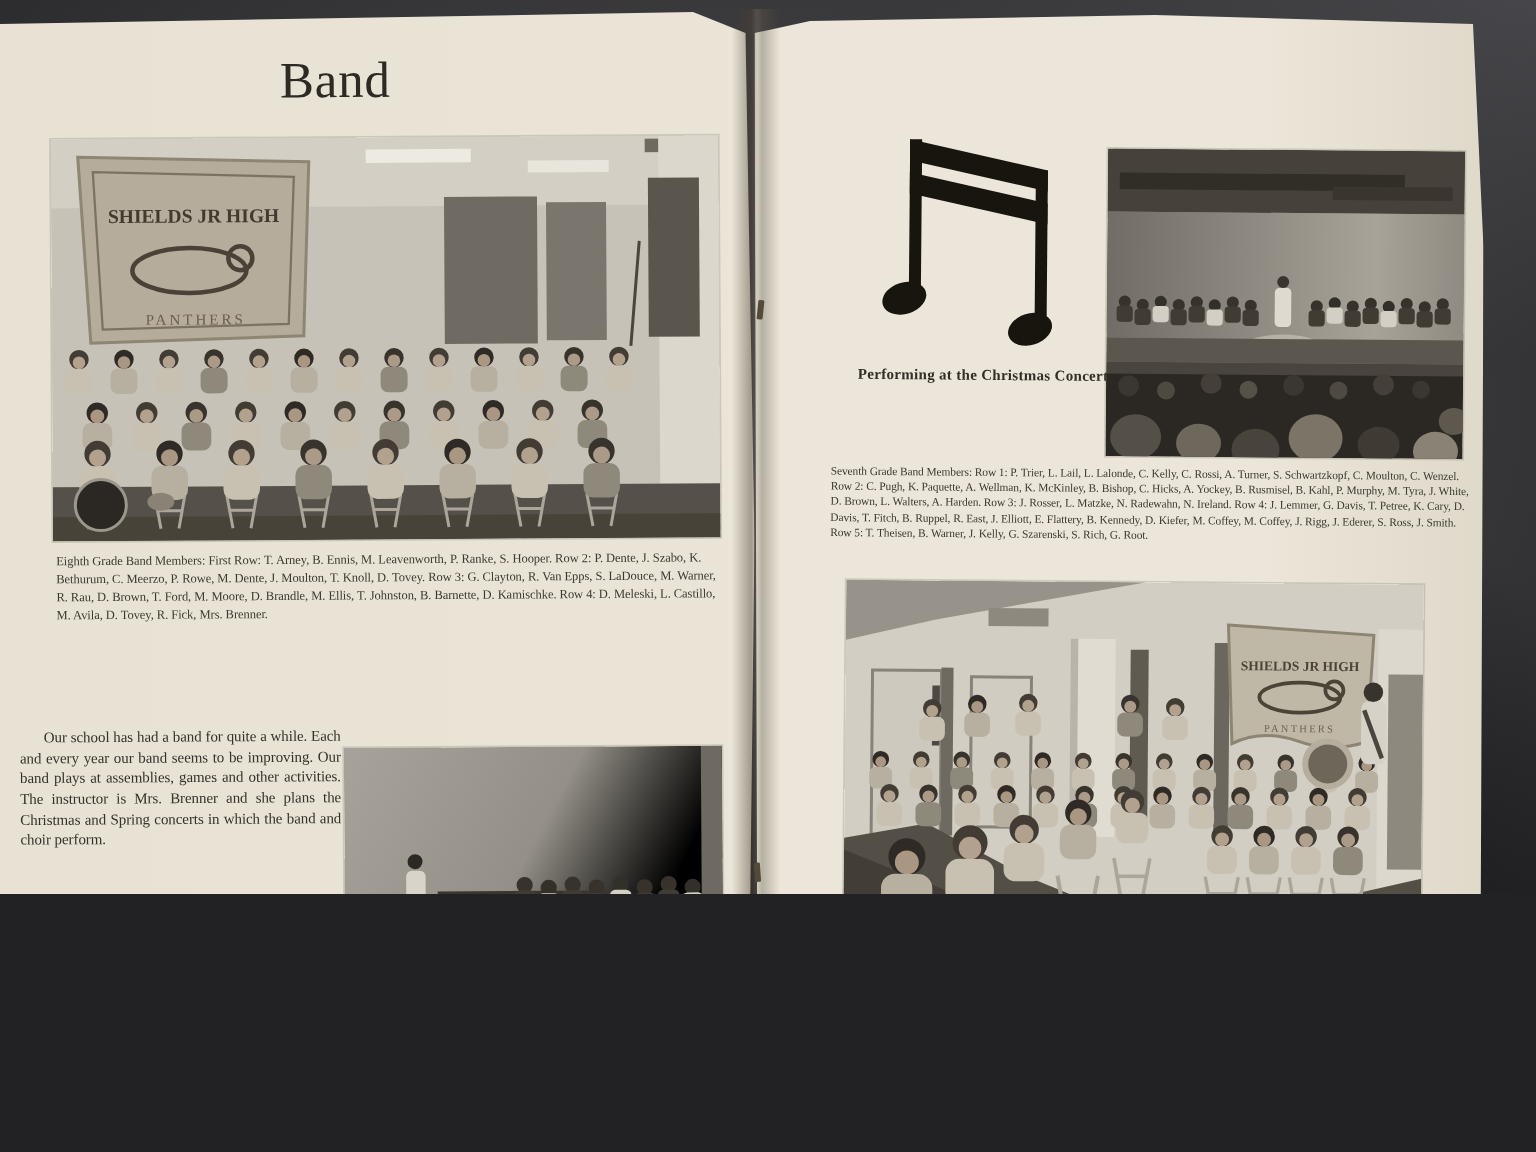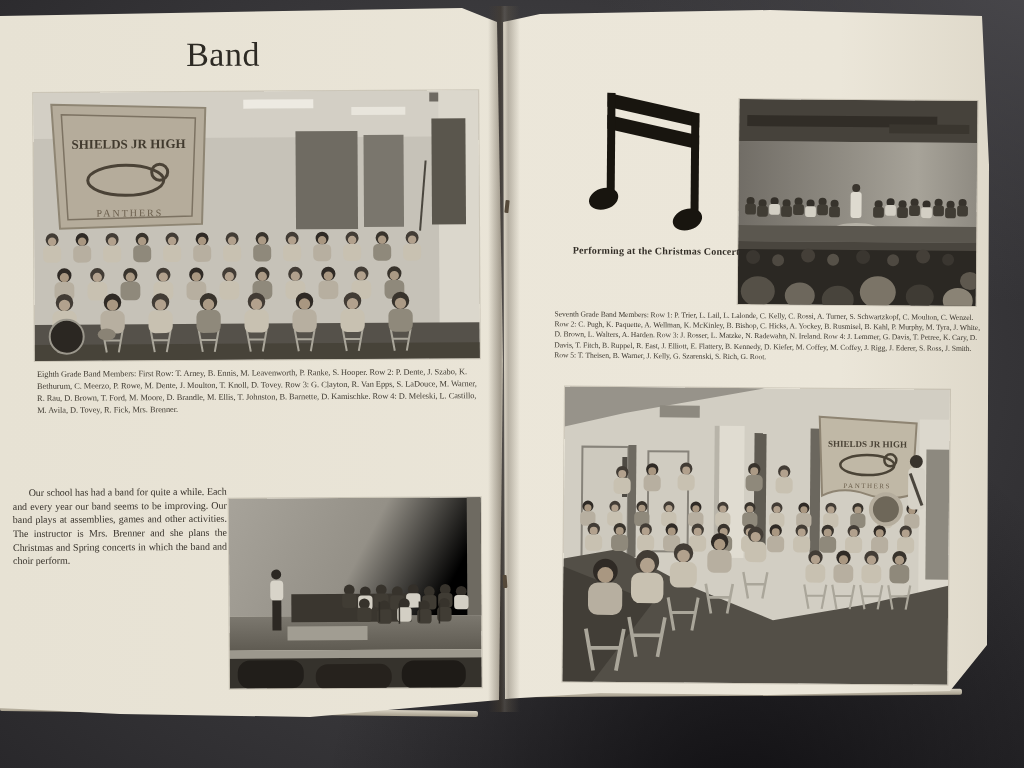--- a/index.html
+++ b/index.html
@@ -1,17 +1,17 @@
 <!DOCTYPE html>
 <html><head>
 <meta charset="utf-8">
 <style>
   html,body{margin:0;padding:0;background:#222124;}
   #stage{
-    position:relative;width:1024px;height:768px;overflow:hidden;
+    position:relative;width:1024px;height:596px;overflow:hidden;
     font-family:"Liberation Serif","DejaVu Serif",serif;
   }
   
   .desk{
     position:absolute;inset:0;z-index:0;
     background-image:
       radial-gradient(ellipse at 72% 112%, #0e0d10 0%, rgba(14,13,16,0) 40%),
       radial-gradient(ellipse at 102% -5%, #4a494d 0%, rgba(74,73,77,0) 30%),
       radial-gradient(ellipse at 50% 45%, #454448 0%, #3a393c 55%, #29282b 100%);
   }

